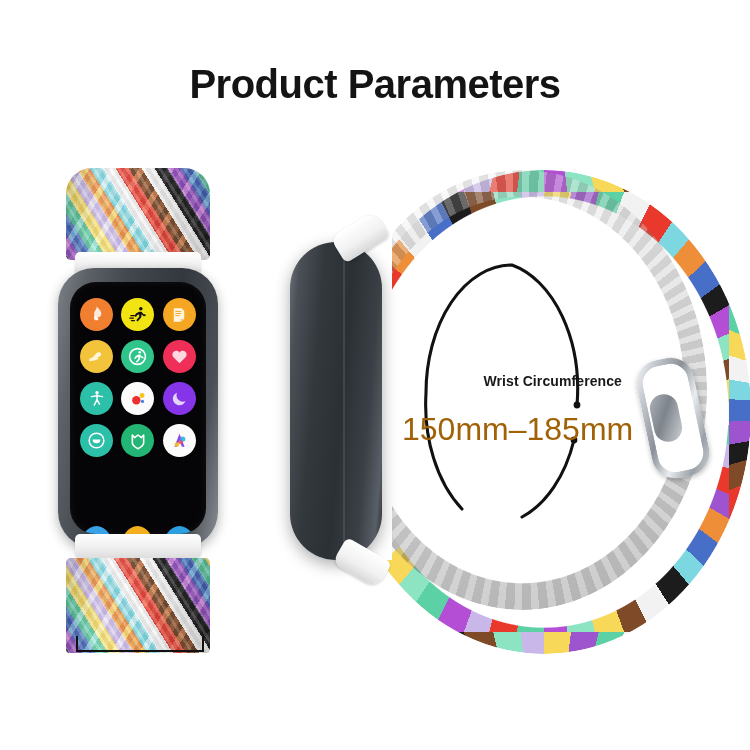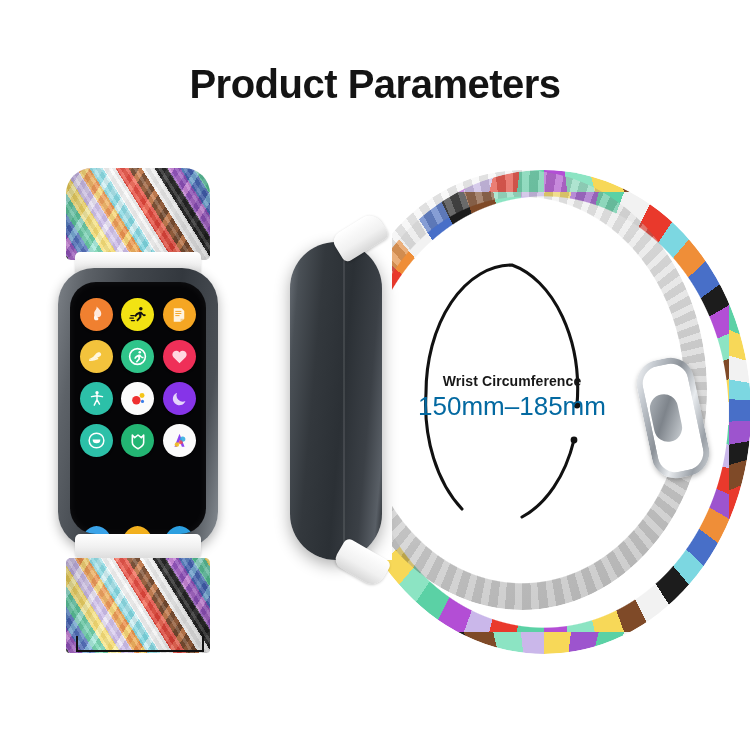--- a/index.html
+++ b/index.html
@@ -419,33 +419,33 @@
   #wrist-oval-svg {
     position: absolute;
     inset: 0;
     overflow: visible;
   }
   #wrist-text {
     position: absolute;
     left: 0;
     top: 118px;
     width: 220px;
-    text-align: center;
+    text-align: right;
   }
   #wrist-caption {
     font-size: 14px;
     font-weight: bold;
     color: #181818;
     letter-spacing: 0.1px;
     white-space: nowrap;
   }
   #wrist-value {
-    margin-top: 2px;
-    font-size: 26px;
-    color: #0369a1;
+    margin-top: 22px;
+    font-size: 32px;
+    color: #a16207;
     white-space: nowrap;
   }
 </style>
 </head>
 <body>
 
 <div id="page-title">Product Parameters</div>
 
 <div id="stage">
 

